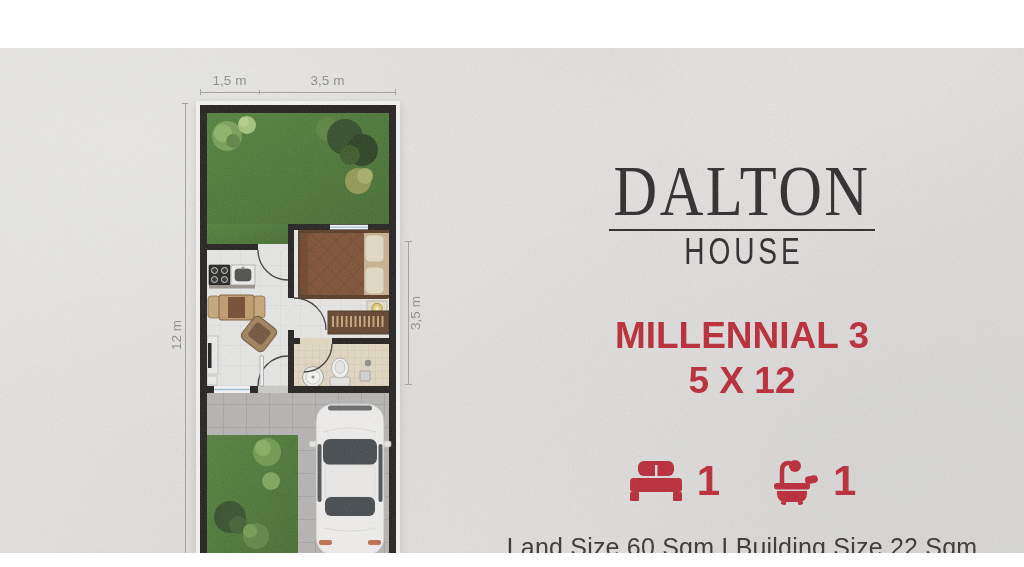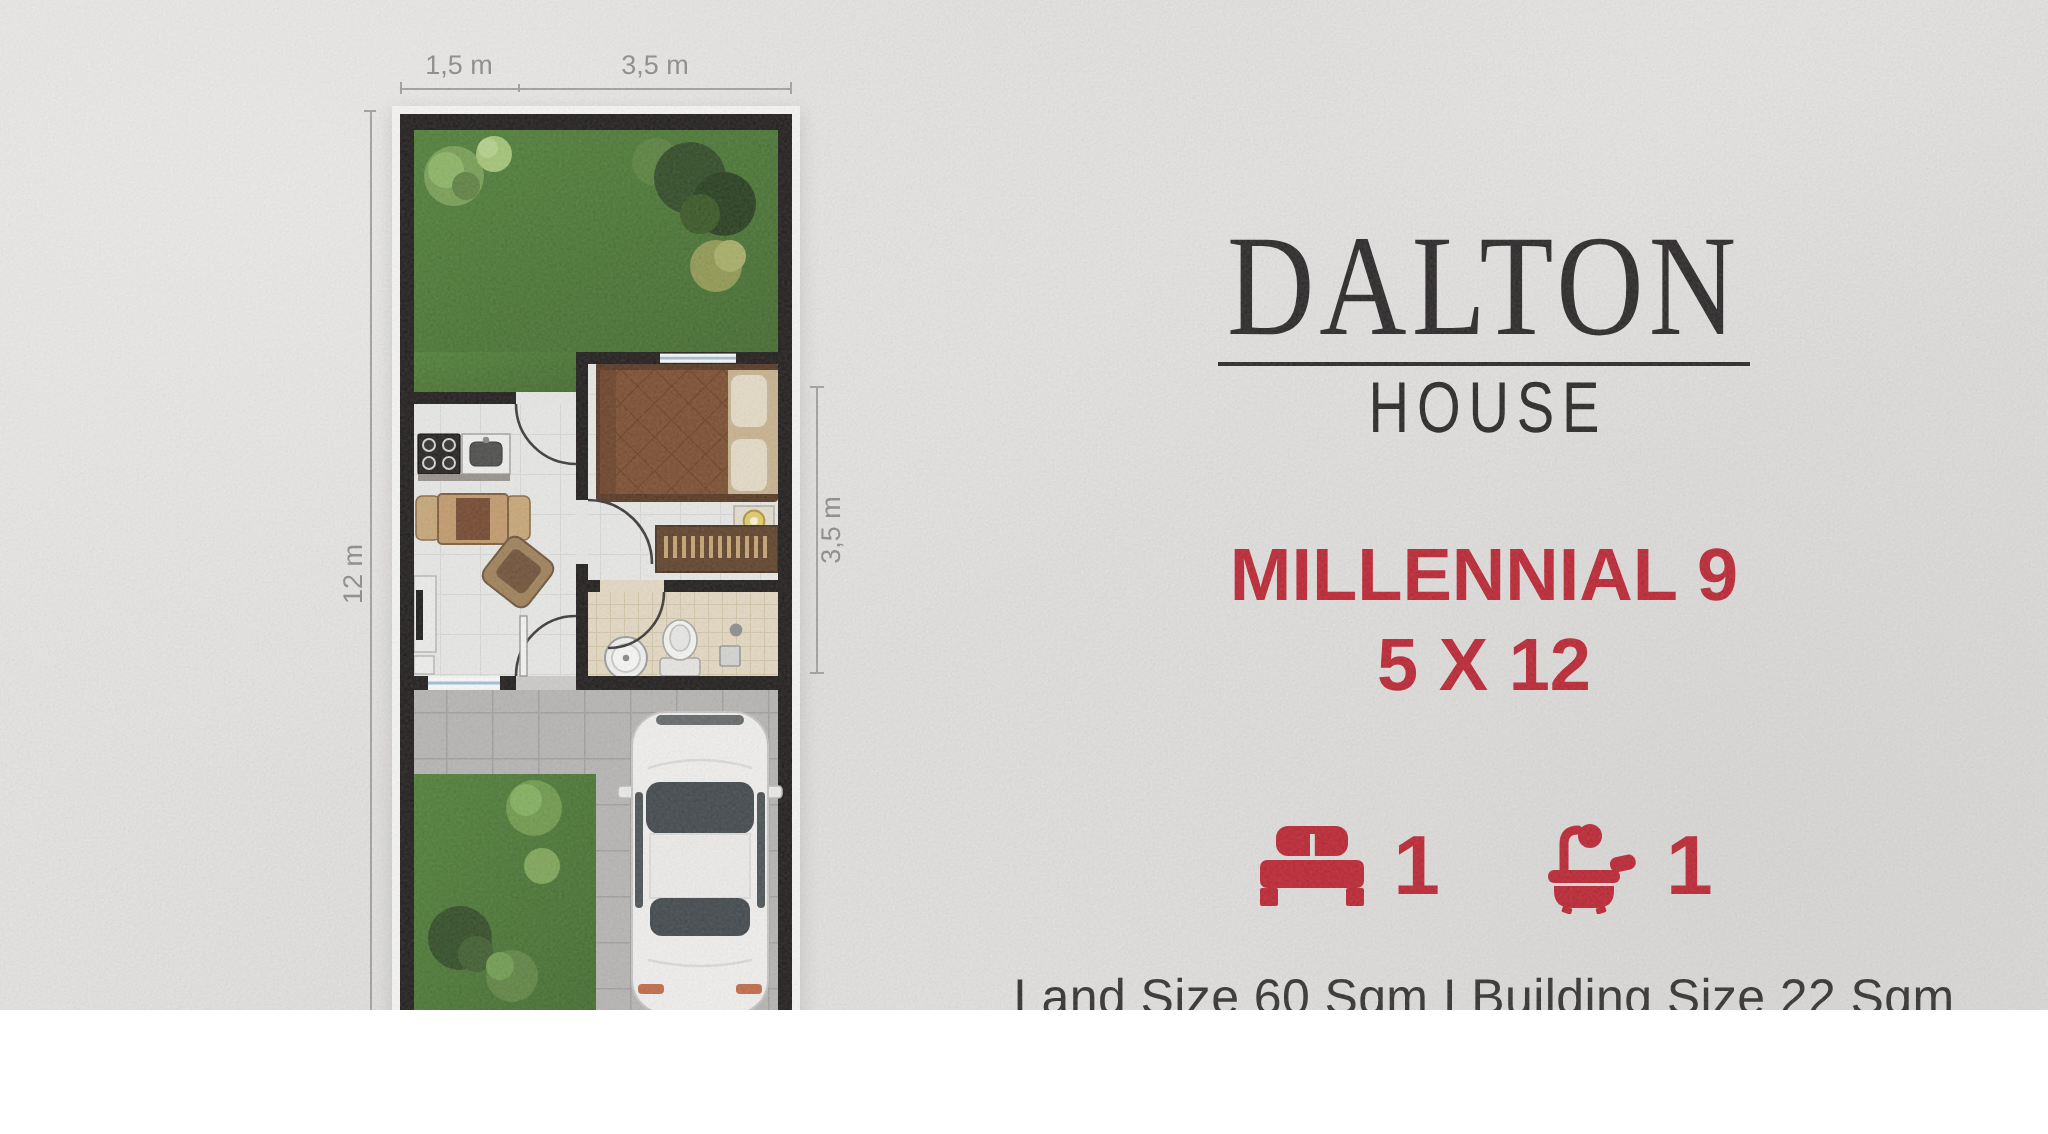--- a/index.html
+++ b/index.html
@@ -10,20 +10,21 @@
     --background:#e7e6e4;
   }
   html,body{margin:0;padding:0;}
   .page{
     position:relative;width:1024px;height:505px;overflow:hidden;
     font-family:"Liberation Sans",sans-serif;
     background:
       radial-gradient(900px 500px at 12% 18%, #f0efed 0%, rgba(240,239,237,0) 60%),
       radial-gradient(800px 600px at 88% 85%, #dcdbd9 0%, rgba(220,219,217,0) 65%),
       linear-gradient(115deg,#edebe9 0%,#e4e3e1 38%,#eae9e7 68%,#e1e0de 100%);
+    margin-top: 48px;
   }
   .texture{position:absolute;inset:0;pointer-events:none;z-index:60;}
 
   
   .plan-frame{
     position:absolute;left:196px;top:53px;width:204px;height:468px;
     background:#fbfbfa;box-sizing:border-box;padding:4px;
     box-shadow:0 3px 9px rgba(60,55,50,.18);
   }
   .plan-svg{display:block;width:196px;height:460px;}
@@ -281,21 +282,21 @@
         <rect x="3" y="136" width="13" height="5" rx="2" fill="#c05a32" opacity=".9"></rect>
         <rect x="52" y="136" width="13" height="5" rx="2" fill="#c05a32" opacity=".9"></rect>
       </g>
     </svg>
   </div>
 
   <div class="info">
     <div class="brand-name">DALTON</div>
     <div class="brand-line"></div>
     <div class="brand-sub">HOUSE</div>
-    <div class="unit-name">MILLENNIAL 9</div>
+    <div class="unit-name">MILLENNIAL 3</div>
     <div class="unit-size">5 X 12</div>
 
     <div class="features">
       <div class="feature">
         <svg width="56" height="40" viewBox="0 0 56 40">
           <rect x="10" y="0" width="36" height="15" rx="6" fill="currentColor"></rect>
           <rect x="27" y="4" width="2.4" height="11" fill="#e6e5e3"></rect>
           <rect x="2" y="17" width="52" height="14" rx="3.5" fill="currentColor"></rect>
           <rect x="2" y="31" width="9" height="9" rx="1" fill="currentColor"></rect>
           <rect x="45" y="31" width="9" height="9" rx="1" fill="currentColor"></rect>

